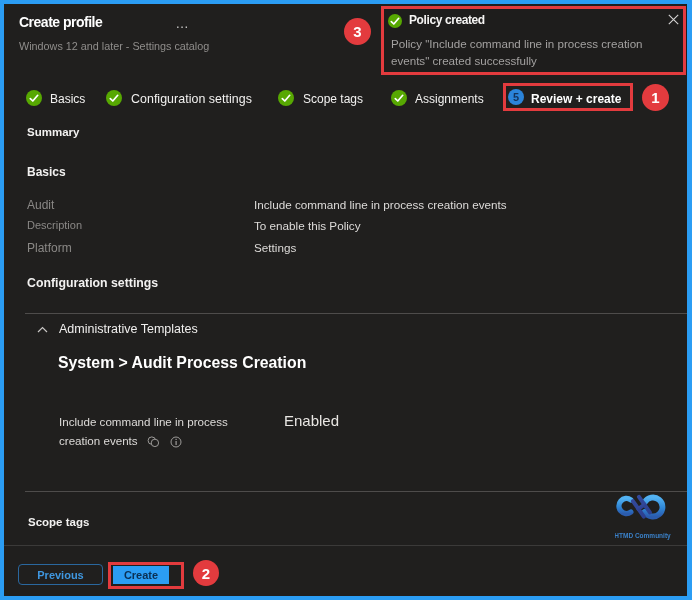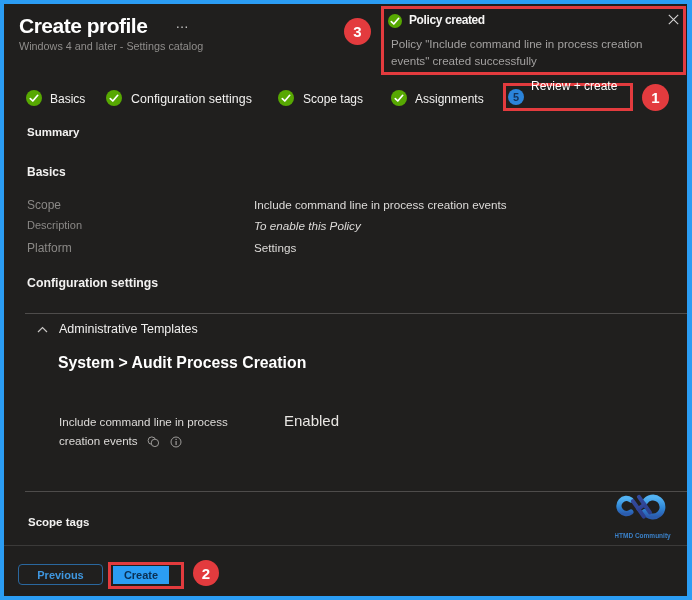--- a/index.html
+++ b/index.html
@@ -7,23 +7,23 @@
   body { font-family:"Liberation Sans", sans-serif; background:#2b9df4; position:relative; }
   .page { position:absolute; left:4px; top:4px; width:683px; height:592px; background:#201f1e; }
   .abs { position:absolute; line-height:1; }
   .gcheck { position:absolute; border-radius:50%; background:#57a802; display:flex; align-items:center; justify-content:center; }
   .redcirc { position:absolute; border-radius:50%; background:#e33b3e; color:#fff; display:flex; align-items:center; justify-content:center; font-weight:bold; }
 </style>
 </head>
 <body>
 <div class="page">
 
-  <div class="abs" style="left:15px; top:11px; font-size:21px; font-weight:bold; color:#ffffff; letter-spacing:-0.5px;">Create profile</div>
+  <div class="abs" style="left:15px; top:11px; font-size:14px; font-weight:bold; color:#ffffff; letter-spacing:-0.5px;">Create profile</div>
   <div class="abs" style="left:172px; top:13px; font-size:13px; color:#cfcecd; letter-spacing:0.6px;">...</div>
-  <div class="abs" style="left:15px; top:37px; font-size:10.8px; color:#8f8d8b;">Windows 4 and later - Settings catalog</div>
+  <div class="abs" style="left:15px; top:37px; font-size:10.8px; color:#8f8d8b;">Windows 12 and later - Settings catalog</div>
 
   <div class="abs" style="left:377px; top:2px; width:305px; height:69px; border:3px solid #e33b3e; background:#1e1d1c;">
     <div class="gcheck" style="left:4px; top:5px; width:14px; height:14px;">
       <svg width="10" height="9" viewBox="0 0 10 9">
           <path d="M1.3 4.6 L3.8 7 L8.7 1.3" stroke="#fff" stroke-width="1.7" fill="none" stroke-linecap="round" stroke-linejoin="round"></path>
         </svg>
     </div>
     <div class="abs" style="left:25px; top:5px; font-size:12px; font-weight:bold; color:#f5f4f3; letter-spacing:-0.4px;">Policy created</div>
     <svg class="abs" style="left:284px; top:5px;" width="11" height="11" viewBox="0 0 11 11">
         <path d="M0.8 0.8 L10.2 10.2 M10.2 0.8 L0.8 10.2" stroke="#d5d4d3" stroke-width="1.1"></path>
@@ -56,30 +56,30 @@
 
   <div class="gcheck" style="left:387px; top:86px; width:16px; height:16px;">
     <svg width="10" height="9" viewBox="0 0 10 9">
         <path d="M1.3 4.6 L3.8 7 L8.7 1.3" stroke="#fff" stroke-width="1.7" fill="none" stroke-linecap="round" stroke-linejoin="round"></path>
       </svg>
   </div>
   <div class="abs" style="left:411px; top:89px; font-size:12px; color:#f2f1f0;text-align:right;">Assignments</div>
 
   <div class="abs" style="left:499px; top:79px; width:130px; height:28px; border:3px solid #e33b3e;"></div>
   <div class="abs" style="left:504px; top:85px; width:16px; height:16px; border-radius:50%; background:#2b84da; color:#13335c; font-size:11px; font-weight:bold; display:flex; align-items:center; justify-content:center;">5</div>
-  <div class="abs" style="left:527px; top:76px; font-size:12px; font-weight:normal; color:#ffffff;">Review + create</div>
+  <div class="abs" style="left:527px; top:89px; font-size:12px; font-weight:bold; color:#ffffff;">Review + create</div>
   <div class="redcirc" style="left:638px; top:80px; width:27px; height:27px; font-size:15px;">1</div>
 
   <div class="abs" style="left:23px; top:123px; font-size:11.5px; font-weight:bold; color:#f2f1f0;">Summary</div>
   <div class="abs" style="left:23px; top:162px; font-size:12px; font-weight:bold; color:#f2f1f0;">Basics</div>
 
-  <div class="abs" style="left:23px; top:195px; font-size:12px; color:#8a8886;">Scope</div>
+  <div class="abs" style="left:23px; top:195px; font-size:12px; color:#8a8886;">Audit</div>
   <div class="abs" style="left:250px; top:195px; font-size:11.7px; color:#dddbd9;">Include command line in process creation events</div>
   <div class="abs" style="left:23px; top:216px; font-size:11px; color:#8a8886;">Description</div>
-  <div class="abs" style="left:250px; top:216px; font-size:11.7px; color:#dddbd9;font-style:italic;">To enable this Policy</div>
+  <div class="abs" style="left:250px; top:216px; font-size:11.7px; color:#dddbd9;">To enable this Policy</div>
   <div class="abs" style="left:23px; top:238px; font-size:12px; color:#8a8886;">Platform</div>
   <div class="abs" style="left:250px; top:238px; font-size:11.7px; color:#dddbd9;">Settings</div>
 
   <div class="abs" style="left:23px; top:273px; font-size:12.3px; font-weight:bold; color:#f2f1f0;">Configuration settings</div>
 
   <div class="abs" style="left:21px; top:309px; width:662px; height:1px; background:#4e4c4b;"></div>
 
   <svg class="abs" style="left:33px; top:322px;" width="11" height="7" viewBox="0 0 11 7">
       <path d="M1 6 L5.5 1.5 L10 6" stroke="#c8c6c4" stroke-width="1.2" fill="none"></path>
     </svg>

